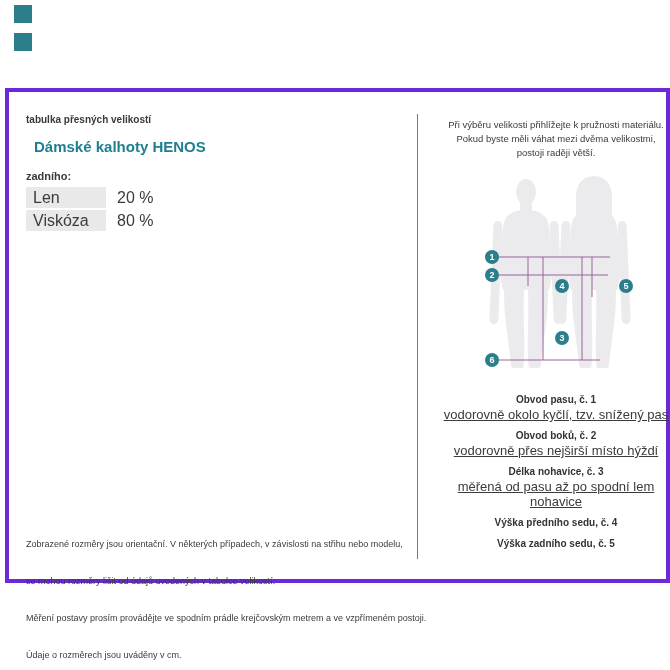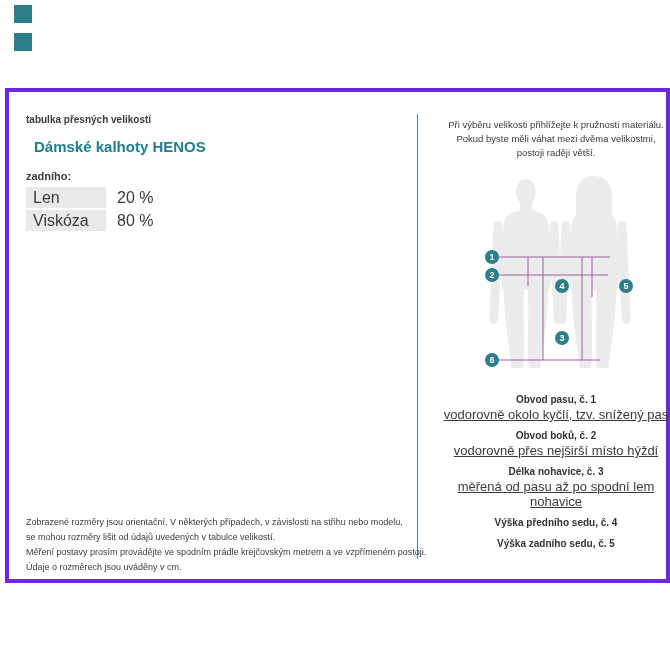--- a/index.html
+++ b/index.html
@@ -19,21 +19,21 @@
 
   
   .eyebrow{position:absolute;left:17px;top:22px;font-size:10px;font-weight:bold;color:#3a3a3a;white-space:nowrap;}
   .title{position:absolute;left:17px;top:38px;margin:8px;font-size:15px;font-weight:bold;color:#1d7f90;white-space:nowrap;}
   .comp-heading{position:absolute;left:17px;top:78px;font-size:11px;font-weight:bold;color:#3a3a3a;}
   .comp-table{position:absolute;left:17px;top:95px;width:200px;}
   .comp-row{display:flex;height:21px;margin-bottom:2px;font-size:16px;}
   .comp-cell-label{width:80px;background:#e9e9e9;line-height:21px;padding-left:7px;box-sizing:border-box;}
   .comp-cell-value{margin-left:11px;line-height:21px;}
   .disclaimer{position:absolute;left:17px;top:423px;font-size:9px;line-height:15px;color:#3b3b3b;}
-  .disclaimer div{white-space:nowrap;}
+  .disclaimer div{white-space:nowrap;margin-top:22px;}
 
   
   .right-col{position:absolute;left:422px;top:0;width:250px;height:487px;text-align:center;}
   .intro{position:absolute;left:0;top:26px;width:250px;font-size:9.5px;line-height:14px;color:#3b3b3b;}
   .diagram{position:absolute;left:0;top:72px;}
   .measurements{position:absolute;left:0;top:300px;width:250px;}
   .m-block{margin-bottom:6px;}
   .m-name{font-size:10px;font-weight:bold;line-height:15px;color:#333;}
   .m-desc{font-size:13px;line-height:15px;color:#3b3b3b;text-decoration:underline;}
   .m-desc:empty{display:none;margin:0;}

